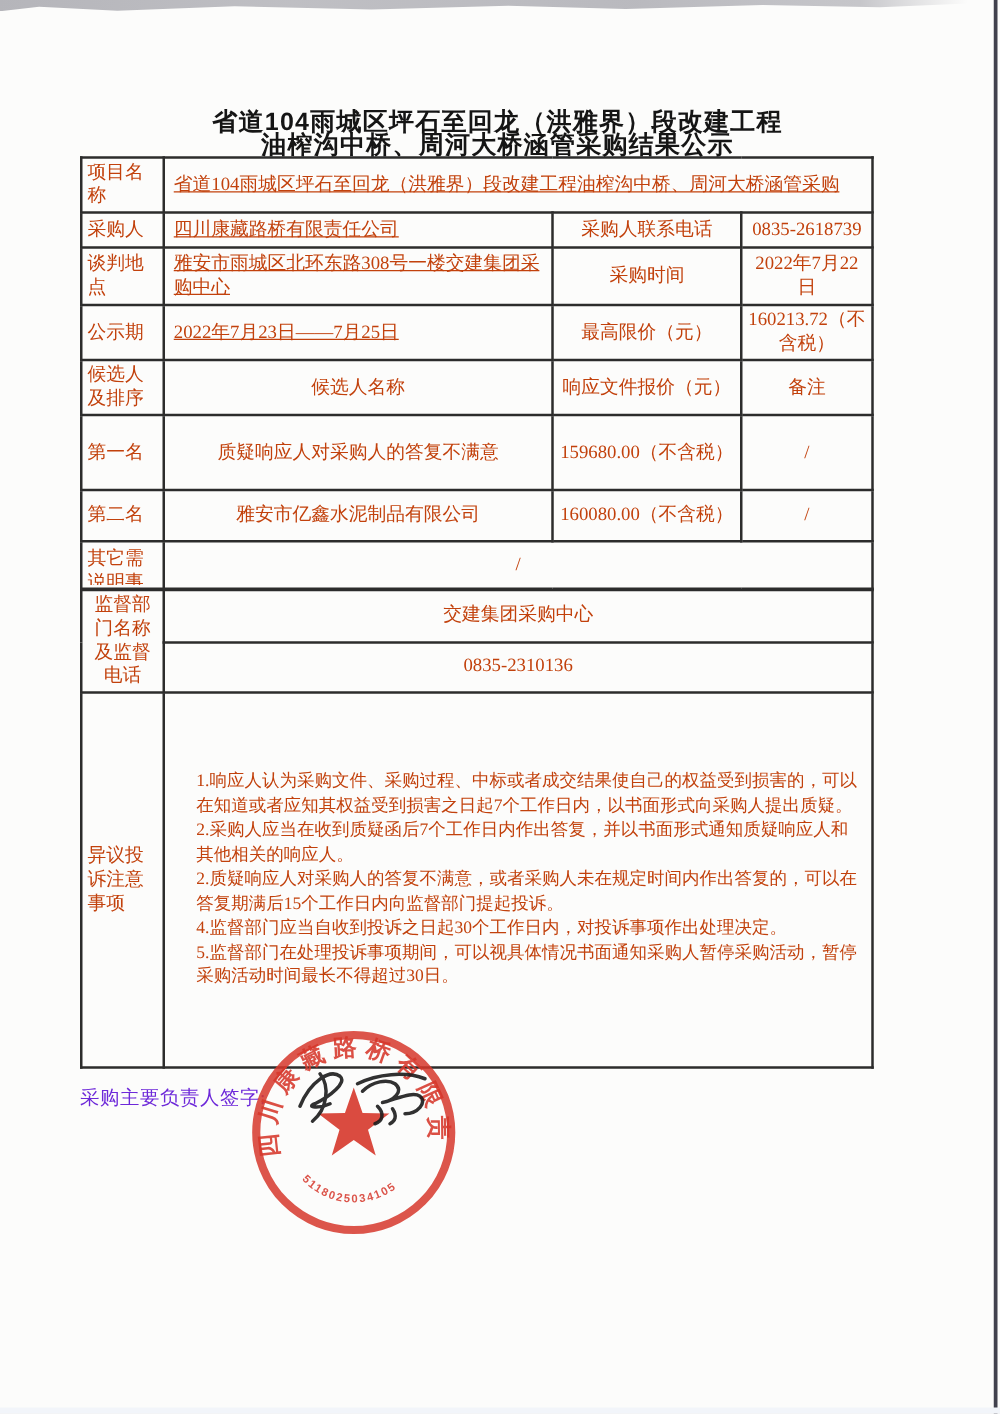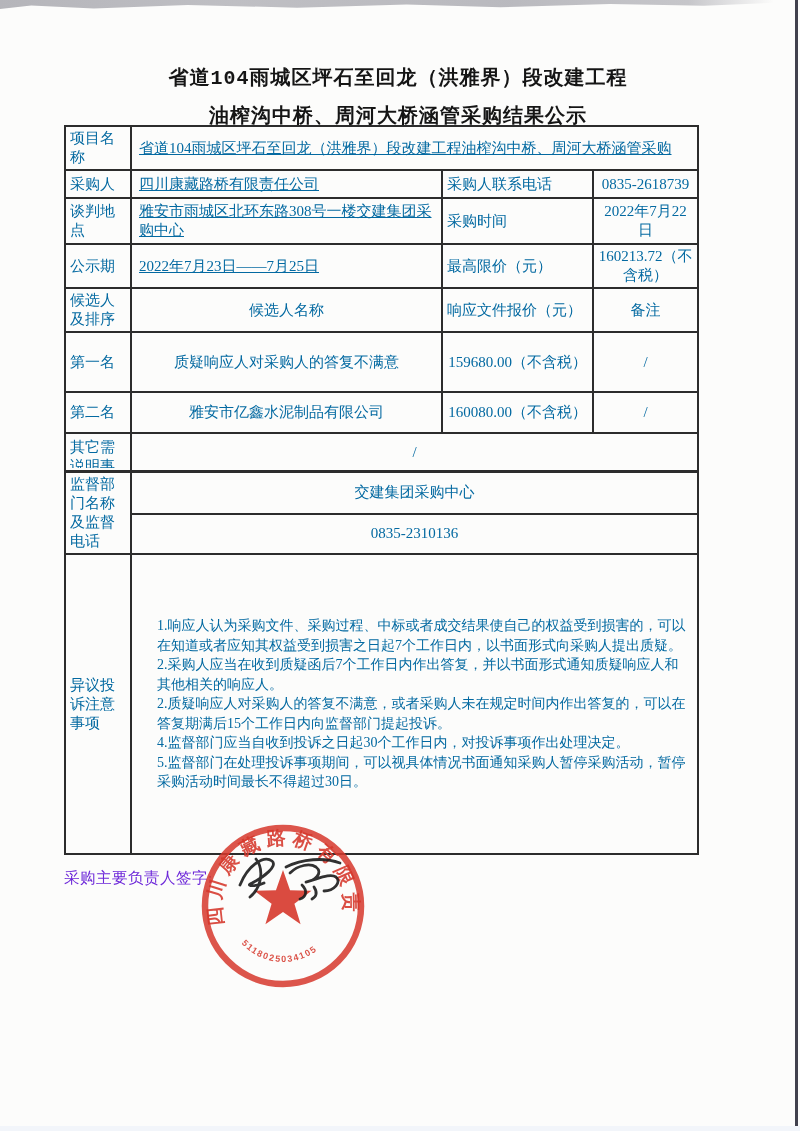--- a/index.html
+++ b/index.html
@@ -29,41 +29,41 @@
     position: absolute; left: 0; top: 1126px; width: 800px; height: 5px;
     background: #f2f5fa;
   }
 
   
   .title {
     position: absolute; left: 0; width: 796px; text-align: center;
     font-family: "Liberation Sans", "DejaVu Sans", sans-serif;
     font-weight: bold; font-size: 20px; letter-spacing: 1px; color: #151515;
   }
-  .title-1 { top: 64px; font-family: Liberation Mono, monospace; }
+  .title-1 { top: 84px; }
   .title-2 { top: 102px; }
 
   
   table.doc {
     position: absolute; left: 64px;
     border-collapse: collapse; table-layout: fixed;
-    font-size: 15px; color: #0369a1;
+    font-size: 15px; color: #c2410c;
   }
   table.t1 { top: 125px; width: 633px; }
   table.t2 { top: 471px; width: 633px; }
   table.doc td {
     border: 2px solid #2c2c2c;
     vertical-align: middle;
     line-height: 19px;
     overflow: hidden;
   }
   td.lab { padding: 2px 2px 2px 4px; text-align: left; }
   td.val-left { padding: 2px 4px 2px 7px; text-align: left; text-decoration: underline; }
   td.val-center { padding: 2px 4px; text-align: center; }
-  td.lab-center { padding: 2px 4px; text-align: left; }
+  td.lab-center { padding: 2px 4px; text-align: center; }
   td.clip-label { height: 34px; vertical-align: top; }
   td.clip-label .clip-inner { height: 32px; overflow: hidden; line-height: 19px; padding-top: 2px; }
 
   .complaint-cell {
     padding: 6px 10px 6px 9px !important;
     vertical-align: middle;
   }
   .complaint-list { display: flex; flex-direction: column; justify-content: center; }
   .complaint-list div { font-size: 14px; line-height: 19.5px; text-align: left; margin-left: 16px; }
 

